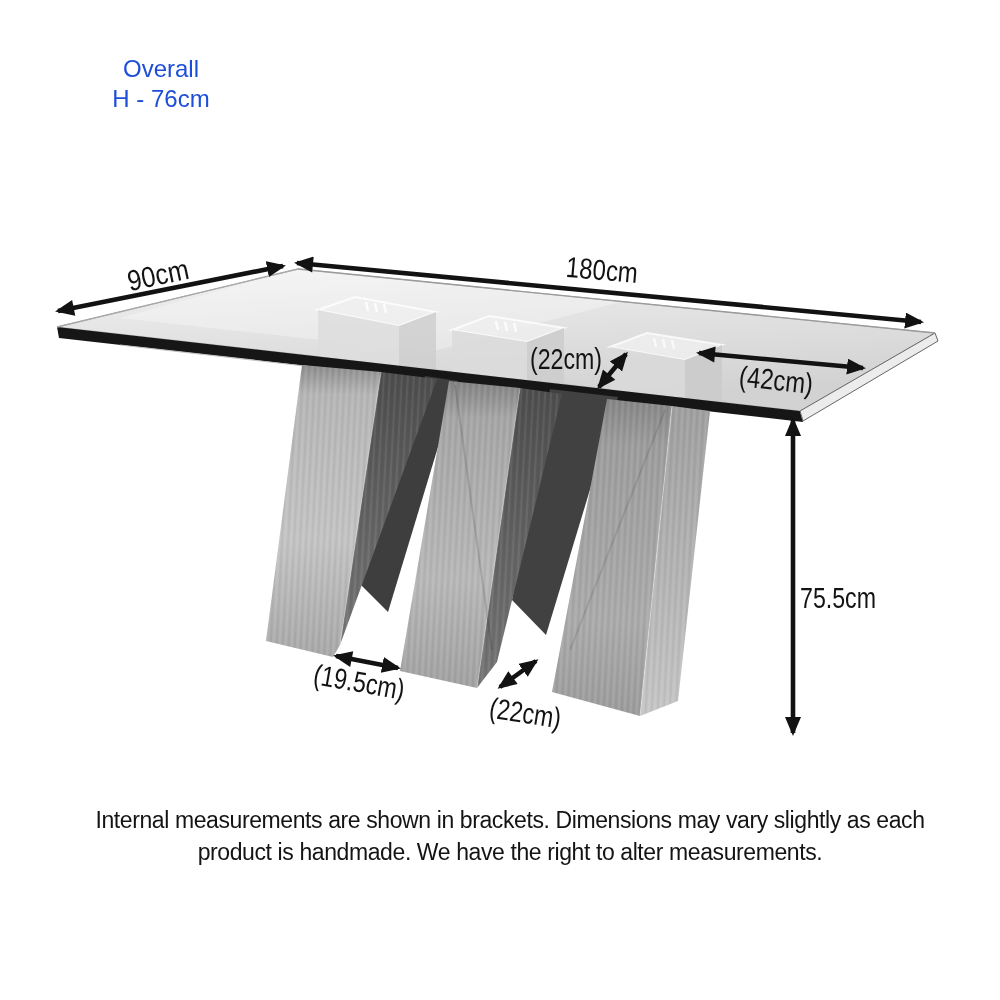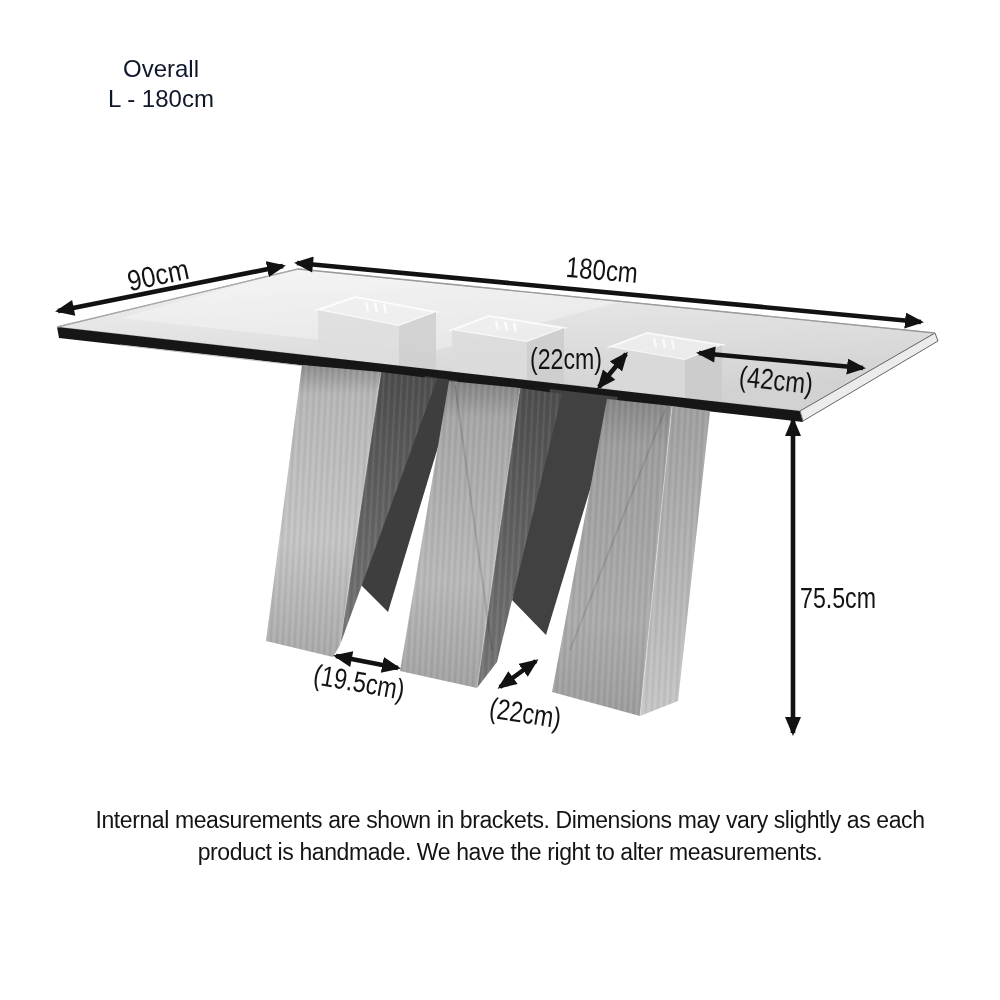--- a/index.html
+++ b/index.html
@@ -4,42 +4,42 @@
 <style>
   html,body{margin:0;padding:0;}
   body{
     width:1000px;height:1000px;background:#ffffff;
     font-family:"Liberation Sans", sans-serif;color:#141414;
     position:relative;overflow:hidden;
   }
   .stage{position:absolute;inset:0;}
   .hdr{
     position:absolute;left:76px;top:54px;width:170px;
-    text-align:center;font-size:24px;line-height:29.5px;color:#0f172a;
+    text-align:center;font-size:24px;line-height:29.5px;color:#1d4ed8;
   }
   .ftr{
     position:absolute;left:10px;top:804px;width:1000px;
     text-align:center;font-size:23px;line-height:32px;color:#141414;
     letter-spacing:-0.4px;
   }
   svg.diagram{position:absolute;left:0;top:0;}
   .dim-label{
     font-family:"Liberation Sans", sans-serif;
     font-size:29px;fill:#131313;
   }
   .dim-line{stroke:#121212;stroke-width:4.6;}
 </style>
 </head>
 <body>
 
 <div class="stage">
 
   <div class="hdr">
     <div>Overall</div>
-    <div>L - 180cm</div>
+    <div>H - 76cm</div>
   </div>
 
   <svg class="diagram" width="1000" height="1000" viewBox="0 0 1000 1000">
     <defs>
       <linearGradient id="gGlass" x1="0" y1="0" x2="0.35" y2="1">
         <stop offset="0" stop-color="#f2f2f2"></stop>
         <stop offset="0.5" stop-color="#e2e2e2"></stop>
         <stop offset="1" stop-color="#d2d2d2"></stop>
       </linearGradient>
       <linearGradient id="gBright1" x1="0" y1="0" x2="0" y2="1">

